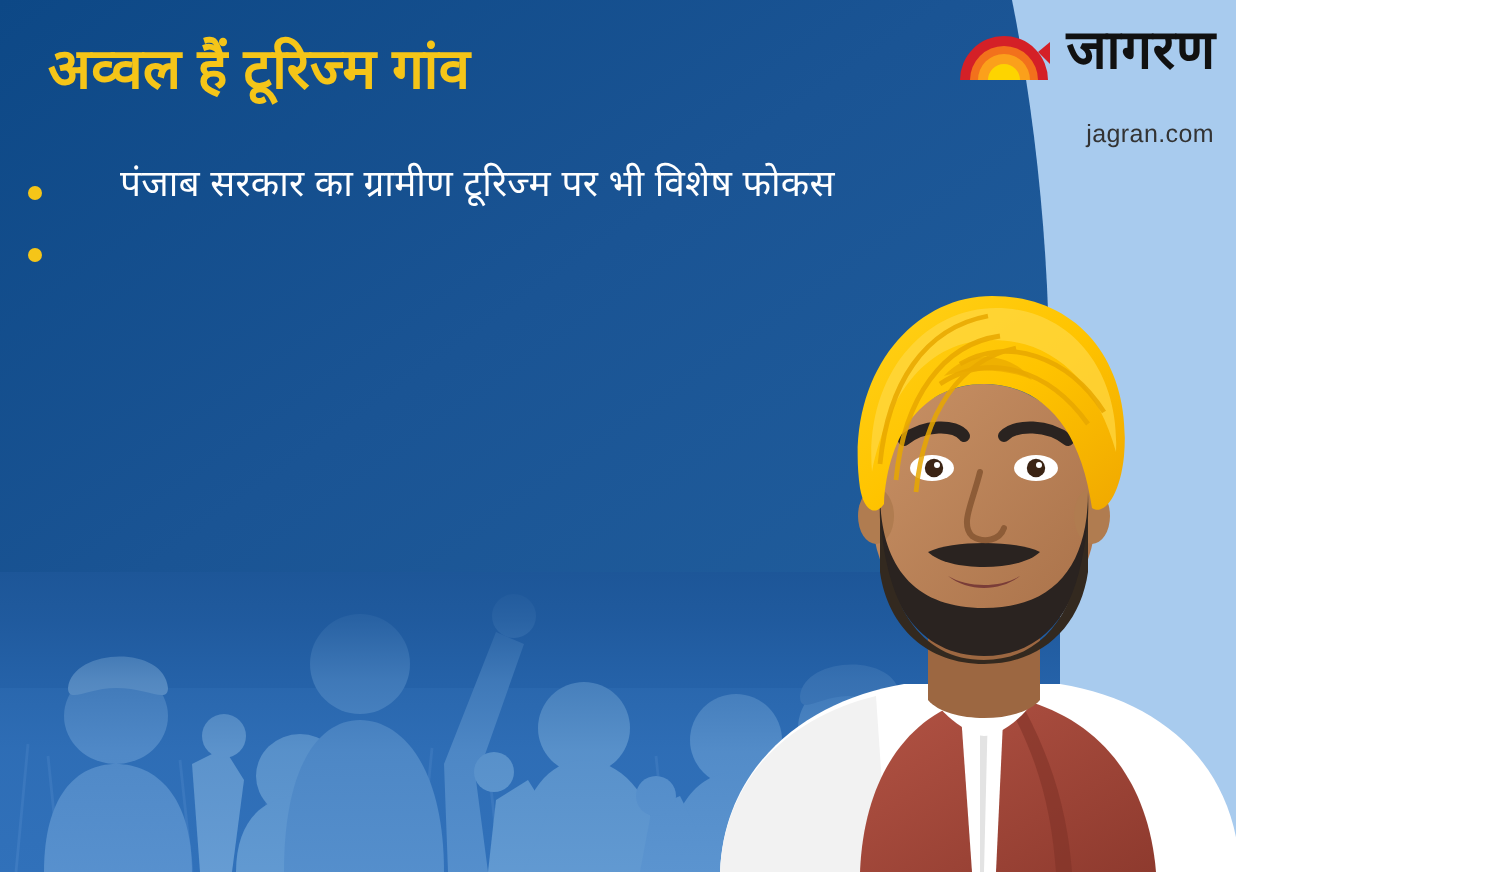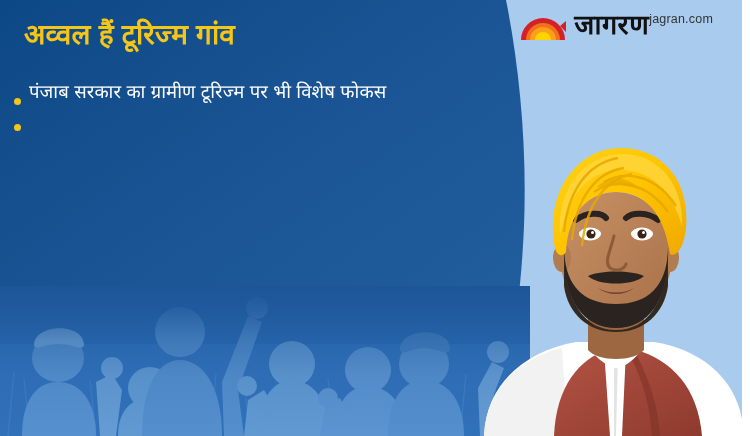--- a/index.html
+++ b/index.html
@@ -2,21 +2,21 @@
 <html><head>
 <meta charset="utf-8">
 <style>
   html, body {
     margin: 0;
     padding: 0;
     background: #ffffff;
   }
   #card {
     position: relative;
-    width: 742px;
+    width: 618px;
     height: 436px;
     overflow: hidden;
     font-family: "Liberation Sans", sans-serif;
     background: #0f4c8a;
   }
 
   
   .bg-light {
     position: absolute;
     inset: 0;
@@ -69,22 +69,23 @@
 
   
   .bullets {
     position: absolute;
     left: 14px;
     top: 78px;
     width: 510px;
   }
   .bullet-row {
     display: flex;
-    align-items: flex-end;
+    align-items: center;
     margin-bottom: 10px;
+    gap: 31px;
   }
   .bullet-dot {
     flex: 0 0 auto;
     width: 7px;
     height: 7px;
     border-radius: 50%;
     background: #f5c518;
     margin-top: 9px;
     margin-right: 8px;
   }
@@ -92,41 +93,42 @@
     color: #ffffff;
     font-size: 18.5px;
     line-height: 1.47;
     font-weight: normal;
     letter-spacing: .1px;
   }
 
   
   .logo {
     position: absolute;
-    right: 28px;
+    right: 10px;
     top: 8px;
     display: flex;
-    flex-direction: row;
+    flex-direction: column;
+    align-items: flex-end;
   }
   .logo-main {
     display: flex;
     align-items: center;
   }
   .logo-mark { width: 48px; height: 34px; display:block; margin-right: 7px; }
   .logo-word {
     font-size: 27px;
     font-weight: bold;
     color: #111111;
     line-height: 1;
     letter-spacing: .5px;
   }
   .logo-sub {
     font-size: 12.5px;
     color: #333333;
-    margin-top: 4px;
+    margin-top: 18px;
     margin-right: 1px;
     letter-spacing: .2px;
   }
 
   
   .portrait {
     position: absolute;
     right: -4px;
     bottom: 0;
     width: 270px;

